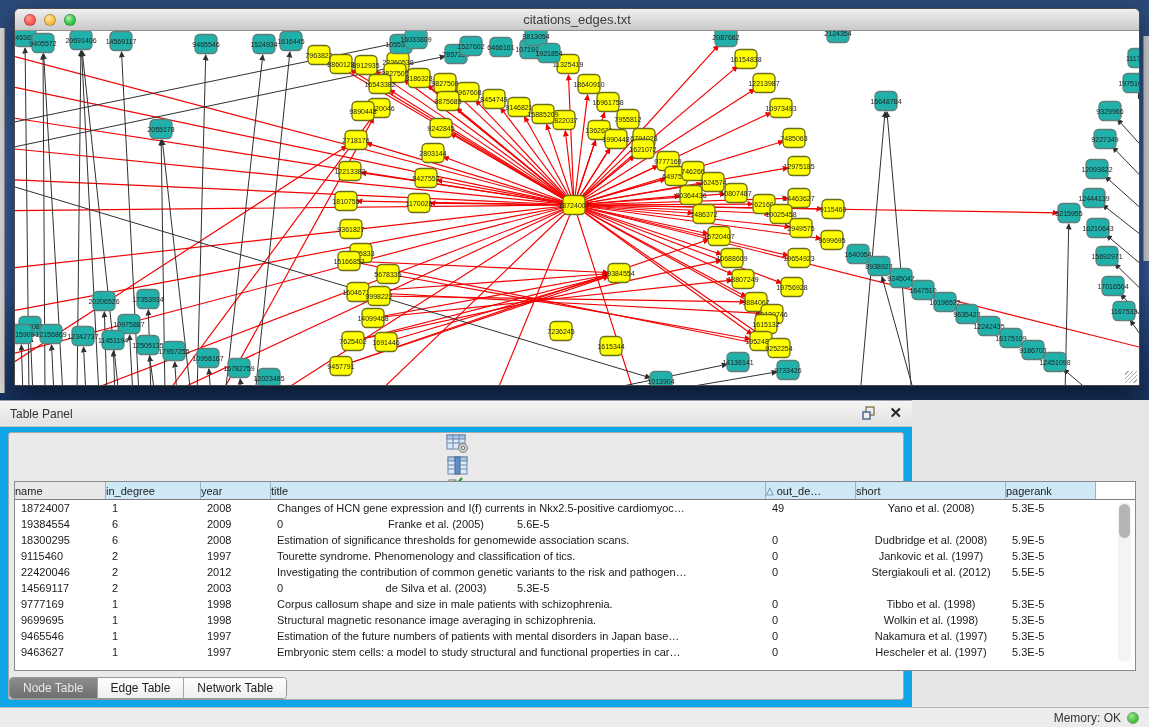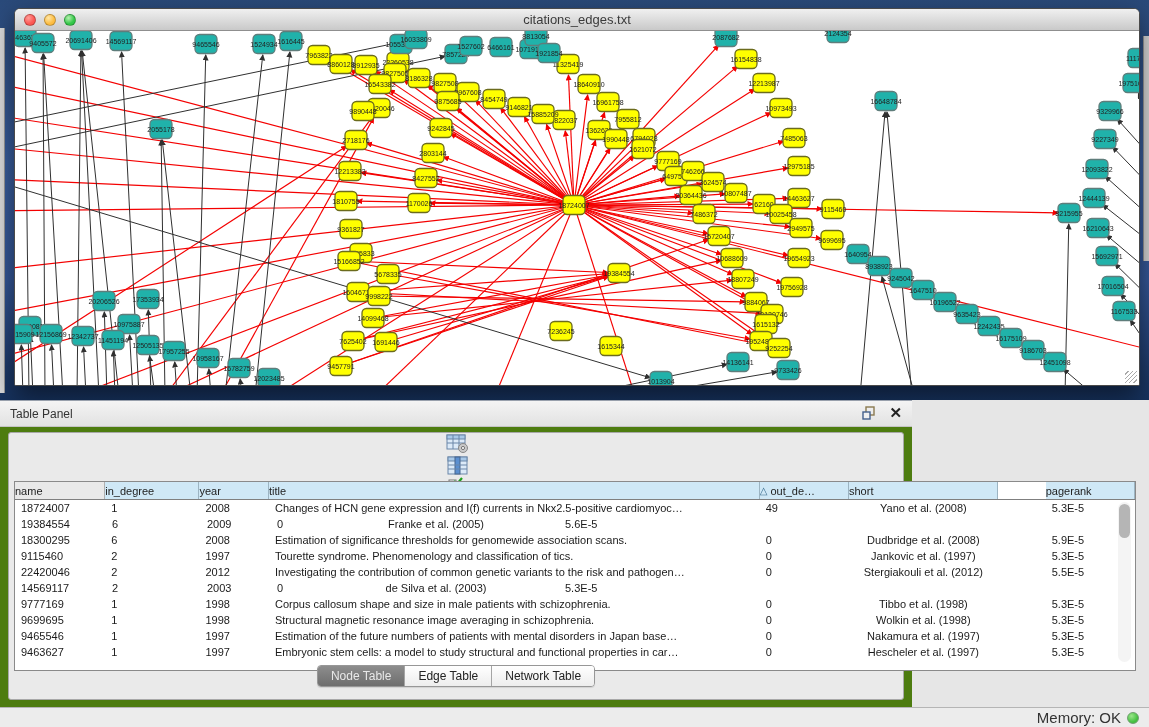--- a/index.html
+++ b/index.html
@@ -18,21 +18,21 @@
   .light { width:12px; height:12px; border-radius:50%; border:1px solid rgba(0,0,0,.25); }
   .light.red { background:radial-gradient(circle at 35% 30%, #ff9d98, #fc5753 60%); }
   .light.yellow { background:radial-gradient(circle at 35% 30%, #ffe7a8, #fdbc40 60%); }
   .light.green { background:radial-gradient(circle at 35% 30%, #b7f0b0, #33c748 60%); }
   .canvas { position:relative; width:1124px; height:354px; background:#ffffff; }
   .canvas svg { position:absolute; left:0; top:0; }
   .grip { position:absolute; right:2px; bottom:2px; width:12px; height:12px;
     background:repeating-linear-gradient(135deg, transparent 0 2px, #aaa 2px 3px); }
 
   
-  .table-panel { position:relative; width:912px; height:307px; background:#4d7c0f; border-top:1px solid #98a0ac; }
+  .table-panel { position:relative; width:912px; height:307px; background:#0ea5e9; border-top:1px solid #98a0ac; }
   .panel-header { position:relative; height:26px; background:linear-gradient(180deg,#f4f4f4,#e2e2e2); border-bottom:1px solid #c4c4c4; }
   .panel-header .ph-title { position:absolute; left:10px; top:6px; font-size:12px; color:#333; }
   .ph-icons { position:absolute; right:10px; top:4px; display:flex; gap:12px; align-items:center; }
   .float-ic svg { display:block; }
   .close-ic { font-size:15px; font-weight:bold; color:#222; line-height:16px; cursor:default; }
 
   .panel-body { position:absolute; left:8px; right:8px; top:31px; height:268px;
     border:1px solid #a8a8a8; border-radius:3px; background:#eaeaea; }
   .toolbar { display:flex; align-items:center; height:42px; padding-left:12px;flex-direction:column; }
   .tb-ic { width:26px; height:24px; margin-right:9px; display:flex; align-items:center; justify-content:center; }
@@ -43,35 +43,35 @@
   .combo .arrows { position:absolute; right:6px; top:2px; font-size:7px; line-height:9px; color:#555; text-align:center; }
 
   .table-wrap { position:absolute; left:5px; top:48px; width:1122px; height:190px; background:#fff; border:1px solid #8a8a8a; overflow:hidden; }
   .thead { display:flex; height:18px; border-bottom:1px solid #7f7f7f; font-size:11px; color:#222; }
   .th { display:flex; align-items:center; justify-content:flex-start; border-right:1px solid #9cb4c2; background:#cfe8f6; overflow:hidden; white-space:nowrap; }
   .th.gray { background:#e9e9e9; border-right:1px solid #b0b0b0; }
   .sort-tri { color:#3c6e8f; font-size:10px; margin-right:3px; }
   .tbody { font-size:11px; color:#1a1a1a; }
   .tr { display:flex; height:16px; align-items:center; }
   .td { padding-left:6px; white-space:nowrap; overflow:hidden; }
-  .c0{width:91px;} .c1{width:95px;} .c2{width:70px;} .c3{width:495px;} .c4{width:90px;} .c5{width:150px;} .c6{width:90px;margin-left:48px;}
+  .c0{width:91px;} .c1{width:95px;} .c2{width:70px;} .c3{width:495px;} .c4{width:90px;} .c5{width:150px;} .c6{width:90px;}
   .td.center { text-align:center; padding-left:0; }
   .vscroll { position:absolute; right:4px; top:20px; width:13px; height:160px; background:#f4f4f4; border-radius:7px; }
   .vthumb { position:absolute; right:1px; top:2px; width:11px; height:34px; background:#b5b5b5; border-radius:6px; }
 
-  .tabs { position:absolute; left:0; right:0; top:232px; display:flex; justify-content:center; }
+  .tabs { position:absolute; left:0; right:0; top:244px; display:flex; justify-content:flex-start; }
   .seg { display:flex; border:1px solid #979797; border-radius:4px; overflow:hidden; box-shadow:0 1px 1px rgba(0,0,0,.1); }
   .seg button { font-family:"Liberation Sans",sans-serif; font-size:12px; padding:3px 13px; border:none; border-right:1px solid #a5a5a5;
     background:linear-gradient(180deg,#ffffff,#ededed); color:#222; cursor:default; }
   .seg button:last-child { border-right:none; }
   .seg button.sel { background:linear-gradient(180deg,#8d8d8d,#6e6e6e); color:#e9e9e9; }
 
   .status-bar { position:absolute; left:0; bottom:0; width:1149px; height:20px; background:#ececec; border-top:1px solid #b5b5b5;
     display:flex; justify-content:flex-end; align-items:center; padding-right:10px; gap:6px; }
-  .status-bar .mem { font-size:15px; color:#333; }
+  .status-bar .mem { font-size:12px; color:#333; }
   .mem-dot { width:12px; height:12px; border-radius:50%; background:radial-gradient(circle at 35% 30%,#9ae68a,#44c040 65%); border:1px solid #6f9f6f; }
 </style>
 </head>
 <body>
 
 <div class="desktop">
   <div class="side-strip-left"></div>
   <div class="side-strip-right"></div>
 
   <div class="net-window">

